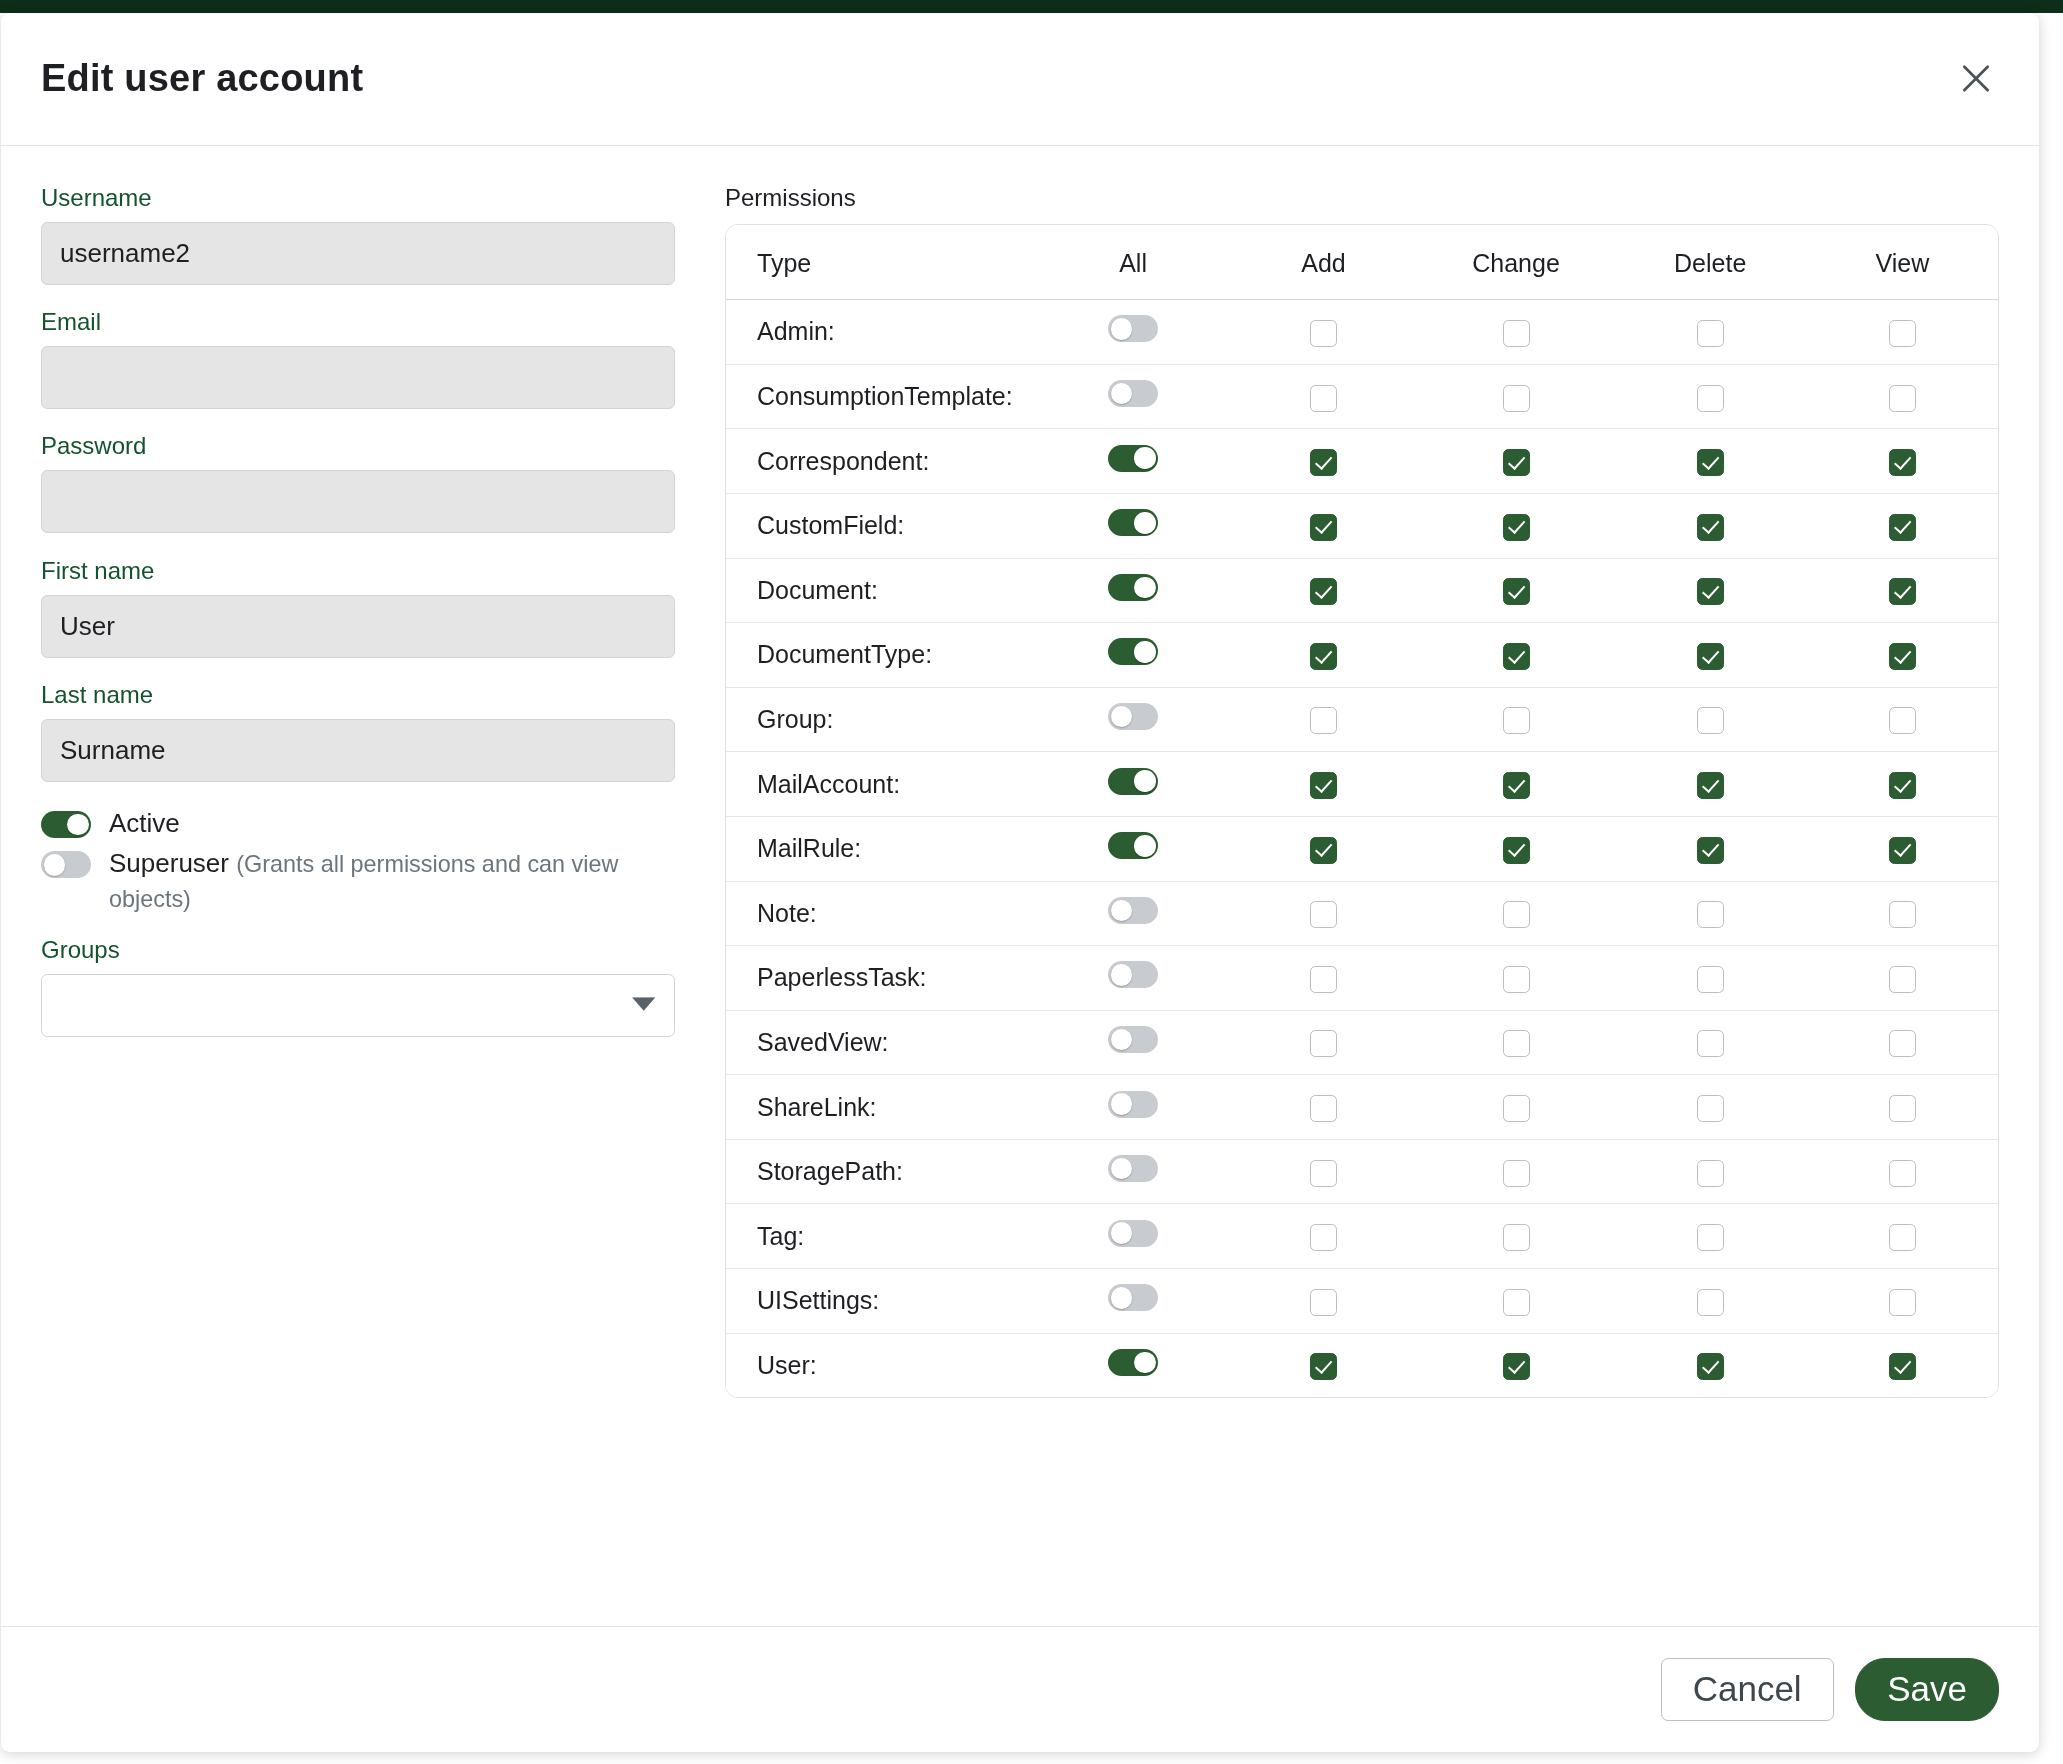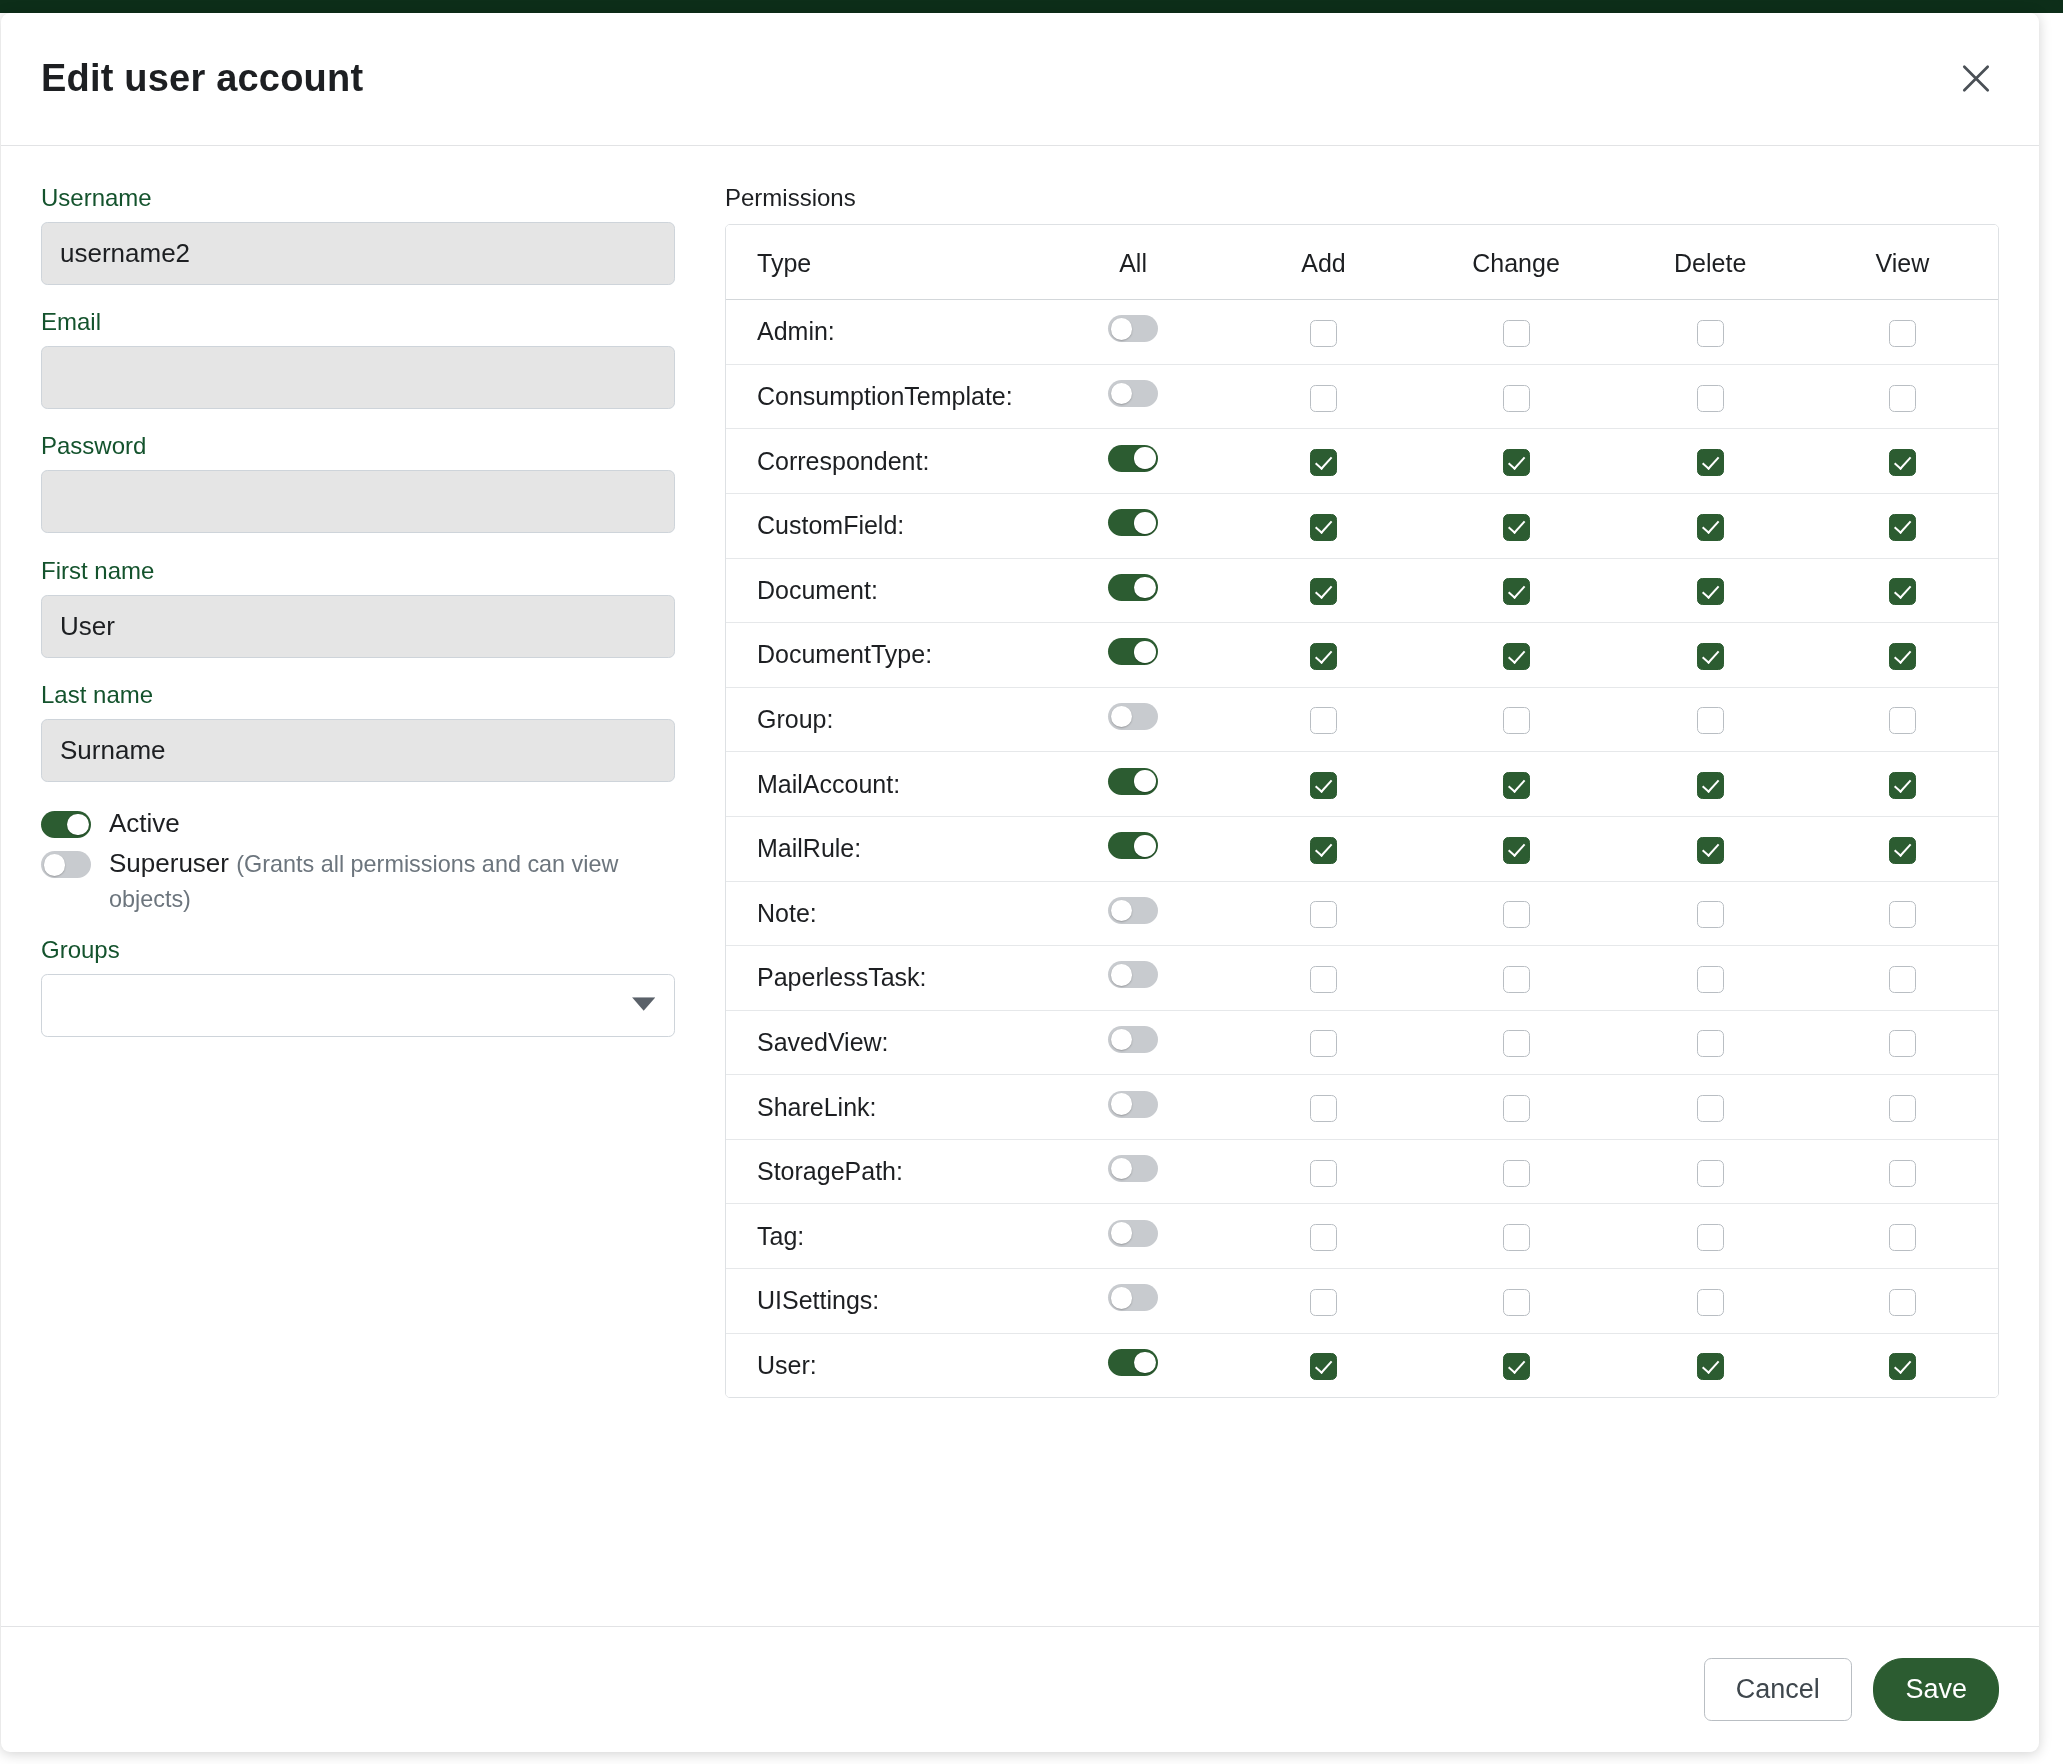--- a/index.html
+++ b/index.html
@@ -166,21 +166,21 @@
   }
 
   .perm-title {
     font-size: 24px;
     color: #1d1f22;
     margin-bottom: 12.6px;
   }
   .perm-table {
     width: 100%;
     border: 0.9px solid #dee1e4;
-    border-radius: 5px;
+    border-radius: 13px;
     border-collapse: separate;
     border-spacing: 0;
     overflow: hidden;
   }
   .perm-table th {
     font-size: 25px;
     font-weight: normal;
     color: #1d1f22;
     text-align: center;
     padding: 23.4px 0 21.6px 0;
@@ -248,21 +248,21 @@
     height: 126px;
     border-top: 0.9px solid #e2e3e5;
     display: flex;
     align-items: center;
     justify-content: flex-end;
     padding: 0 40px;
     gap: 21.6px;
   }
   .btn {
     font-family: "Liberation Sans", sans-serif;
-    font-size: 27px;
+    font-size: 35px;
     border-radius: 7.2px;
     cursor: pointer;
     height: 63px;
     padding: 0 31px;
     border: 0.9px solid transparent;
   }
   .btn-cancel {
     background: #fff;
     color: #3f474d;
     border-color: #b9bec3;

